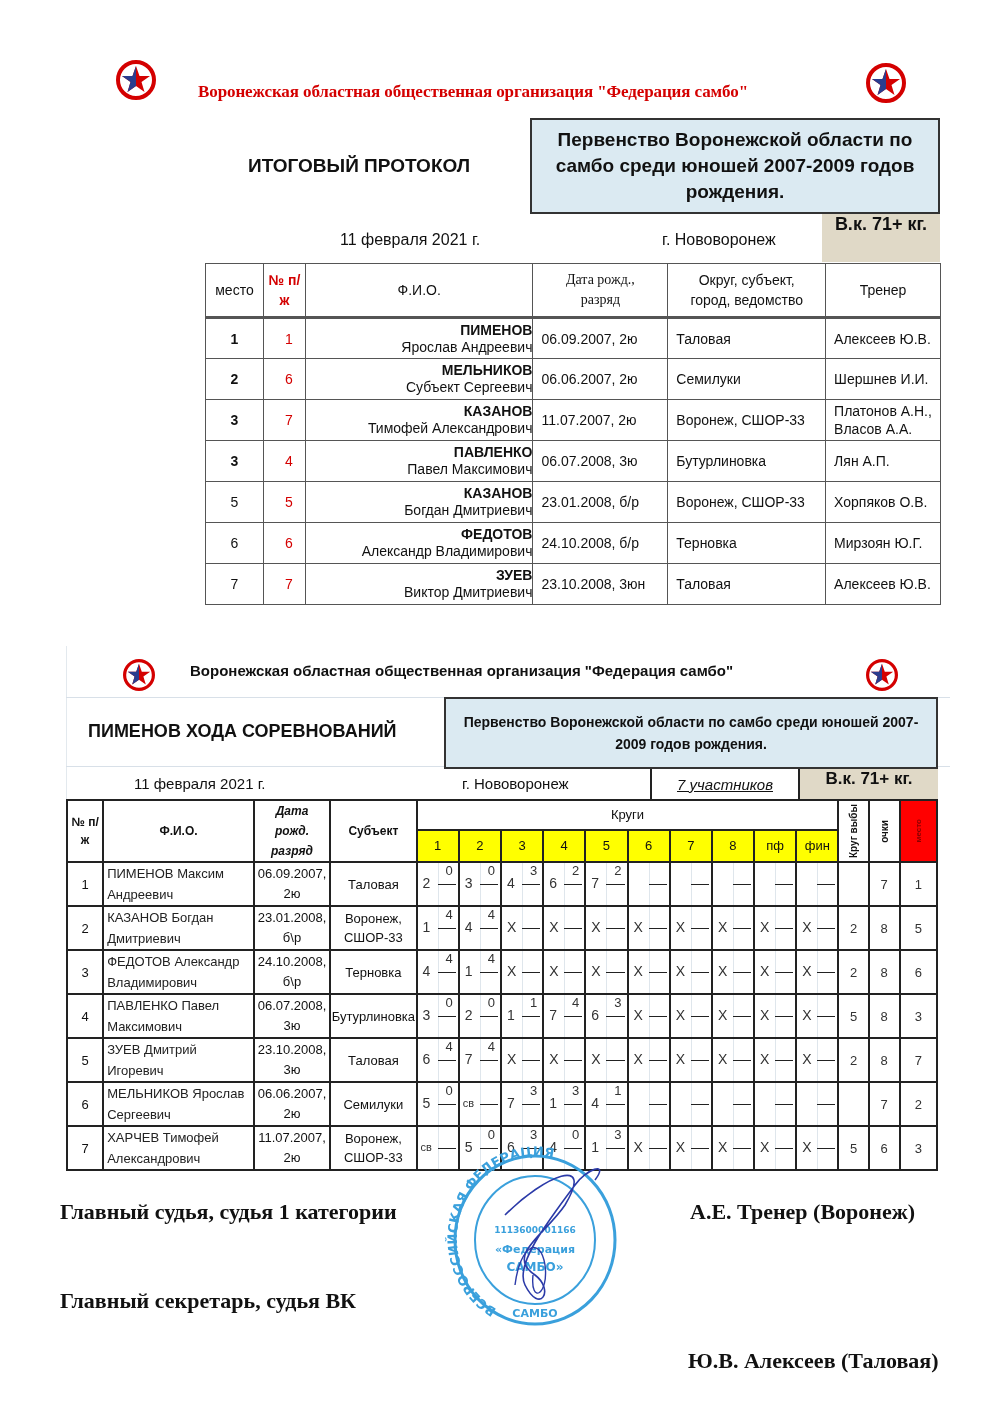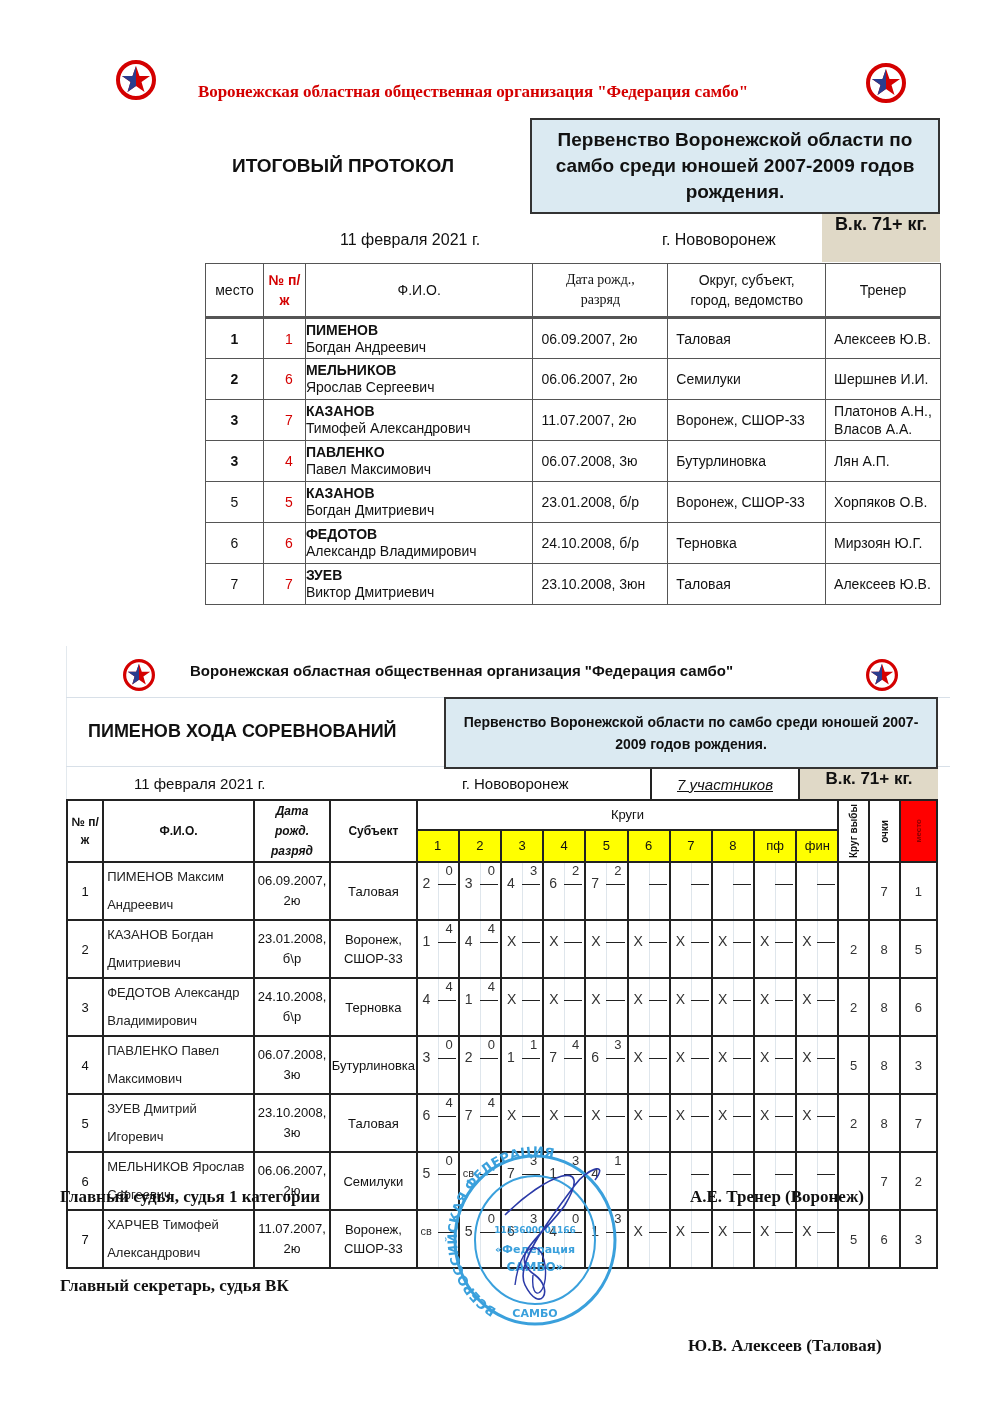--- a/index.html
+++ b/index.html
@@ -13,67 +13,67 @@
 
   
   table.t1 { border-collapse: collapse; position: absolute; left: 205px; top: 263px; width: 736px; }
   table.t1 td, table.t1 th { border: 1px solid #555; font-weight: normal; font-size: 14px; vertical-align: middle; }
   table.t1 th { height: 54px; text-align: center; font-size: 14px; line-height: 20px; }
   table.t1 thead tr { border-bottom: 3px solid #555; }
   table.t1 td { height: 41px; }
   .t1-place { text-align: center; font-size: 22px; }
   .t1-place.bold { font-weight: bold; }
   .t1-num { color: #d40000; font-weight: bold; text-align: right; padding-right: 12px; font-size: 16px; }
-  .t1-name { text-align: left; line-height: 17px; font-size: 14px; }
+  .t1-name { text-align: right; line-height: 17px; font-size: 14px; }
   .t1-name .last { font-weight: bold; display: block; }
   .t1-name .first { display: block; }
   .t1-cell { padding-left: 8px; }
   .red { color: #d40000; }
 
   
   .sheet2 { position: absolute; left: 66px; top: 646px; width: 875px; height: 474px; }
   .gridline-h { position: absolute; height: 1px; background: #d8e0e8; }
   table.t2 { border-collapse: collapse; position: absolute; left: 66px; top: 799px; width: 872px; table-layout: fixed; }
   table.t2 td, table.t2 th { border: 2px solid #222; font-size: 13px; font-weight: normal; vertical-align: middle; }
   table.t2 .hdr { text-align: center; font-weight: bold; font-size: 12px; line-height: 18px; }
   table.t2 .rowh td { height: 37.5px; }
   .t2-num { text-align: center; font-weight: bold; font-size: 14px; }
-  .t2-name { font-size: 13px; line-height: 28px; padding-left: 3px; color: #222; overflow: hidden; }
+  .t2-name { font-size: 13px; line-height: 21px; padding-left: 3px; color: #222; overflow: hidden; }
   .t2-date { font-size: 13px; line-height: 20px; text-align: center; }
   .t2-subj { font-size: 14px; text-align: center; line-height: 19px; }
   .round { background: #ffff00; text-align: center; font-weight: bold; font-size: 14px; height: 22px; }
   .krugi { text-align: center; font-weight: bold; font-size: 17px; border-bottom: none !important; height: 20px; }
   .bout { position: relative; padding: 0; }
   .bout .opp { position: absolute; left: 5px; top: 12px; font-size: 14px; color: #333; }
   .bout .opp.sv { font-size: 11px; left: 3px; top: 14px; }
   .bout .sc { position: absolute; right: 5px; top: 0px; font-size: 13px; color: #333; }
   .bout .dash { position: absolute; left: 20px; right: 2px; top: 21px; height: 1px; background: #222; }
   .bout .vl { position: absolute; left: 20px; top: 0; bottom: 0; width: 1px; background: #dfe6ec; }
   .res { text-align: center; font-size: 15px; color: #333; }
   .vert { writing-mode: vertical-rl; transform: rotate(180deg); font-size: 10px; font-weight: bold; line-height: 11px; margin: 0 auto; }
   .place-hdr { background: #ff0000; color: #880000; }
 
-  .sig { font-family: "Liberation Serif", serif; font-weight: bold; font-size: 17px; }
+  .sig { font-family: "Liberation Serif", serif; font-weight: bold; font-size: 22px; margin-top: 12px; }
 </style>
 </head>
 <body>
 
 <svg class="abs logo" style="left:116px;top:60px;" viewBox="0 0 40 40">
   <circle cx="20" cy="20" r="18" fill="#fff" stroke="#d40000" stroke-width="4"></circle>
   <polygon points="20,6 23.5,16 34,16 25.5,22 28.5,32 20,26 11.5,32 14.5,22 6,16 16.5,16" fill="#d40000"></polygon>
   <polygon points="20,6 16.5,16 6,16 14.5,22 11.5,32 20,26" fill="#2a3d8f"></polygon>
 </svg>
 <svg class="abs logo" style="left:866px;top:63px;" viewBox="0 0 40 40">
   <circle cx="20" cy="20" r="18" fill="#fff" stroke="#d40000" stroke-width="4"></circle>
   <polygon points="20,6 23.5,16 34,16 25.5,22 28.5,32 20,26 11.5,32 14.5,22 6,16 16.5,16" fill="#d40000"></polygon>
   <polygon points="20,6 16.5,16 6,16 14.5,22 11.5,32 20,26" fill="#2a3d8f"></polygon>
 </svg>
 <div class="abs org-red" style="left:198px;top:82px;">Воронежская областная общественная организация "Федерация самбо"</div>
 
-<div class="abs title1" style="left:232px;top:155px;font-size:19px;">ИТОГОВЫЙ ПРОТОКОЛ</div>
+<div class="abs title1" style="left:248px;top:155px;font-size:19px;">ИТОГОВЫЙ ПРОТОКОЛ</div>
 <div class="abs comp-box" style="left:530px;top:118px;width:410px;height:96px;font-size:19px;line-height:26px;padding:0 12px;">
   <span>Первенство Воронежской области по самбо  среди юношей  2007-2009 годов рождения.</span>
 </div>
 <div class="abs" style="left:340px;top:231px;font-size:16px;">11 февраля 2021 г.</div>
 <div class="abs" style="left:662px;top:231px;font-size:16px;">г. Нововоронеж</div>
 <div class="abs wc-box" style="left:822px;top:214px;width:118px;height:48px;font-size:18px;line-height:21px;">
   <span>В.к. 71+ кг.</span>
 </div>
 
 <table class="t1">
@@ -94,32 +94,32 @@
       <th style="padding:0 14px;">Округ, субъект, город, ведомство</th>
       <th>Тренер</th>
     </tr>
   </thead>
   <tbody id="t1-body">
       <tr>
     <td class="t1-place bold">1</td>
     <td class="t1-num">1</td>
     <td class="t1-name">
       <span class="last">ПИМЕНОВ</span>
-      <span class="first">Богдан Андреевич</span>
+      <span class="first">Ярослав Андреевич</span>
     </td>
     <td class="t1-cell">06.09.2007, 2ю</td>
     <td class="t1-cell">Таловая</td>
     <td class="t1-cell" style="line-height:18px;">Алексеев Ю.В.</td>
       </tr>
       <tr>
     <td class="t1-place bold">2</td>
     <td class="t1-num">6</td>
     <td class="t1-name">
       <span class="last">МЕЛЬНИКОВ</span>
-      <span class="first">Ярослав Сергеевич</span>
+      <span class="first">Субъект Сергеевич</span>
     </td>
     <td class="t1-cell">06.06.2007, 2ю</td>
     <td class="t1-cell">Семилуки</td>
     <td class="t1-cell" style="line-height:18px;">Шершнев И.И.</td>
       </tr>
       <tr>
     <td class="t1-place bold">3</td>
     <td class="t1-num">7</td>
     <td class="t1-name">
       <span class="last">КАЗАНОВ</span>

